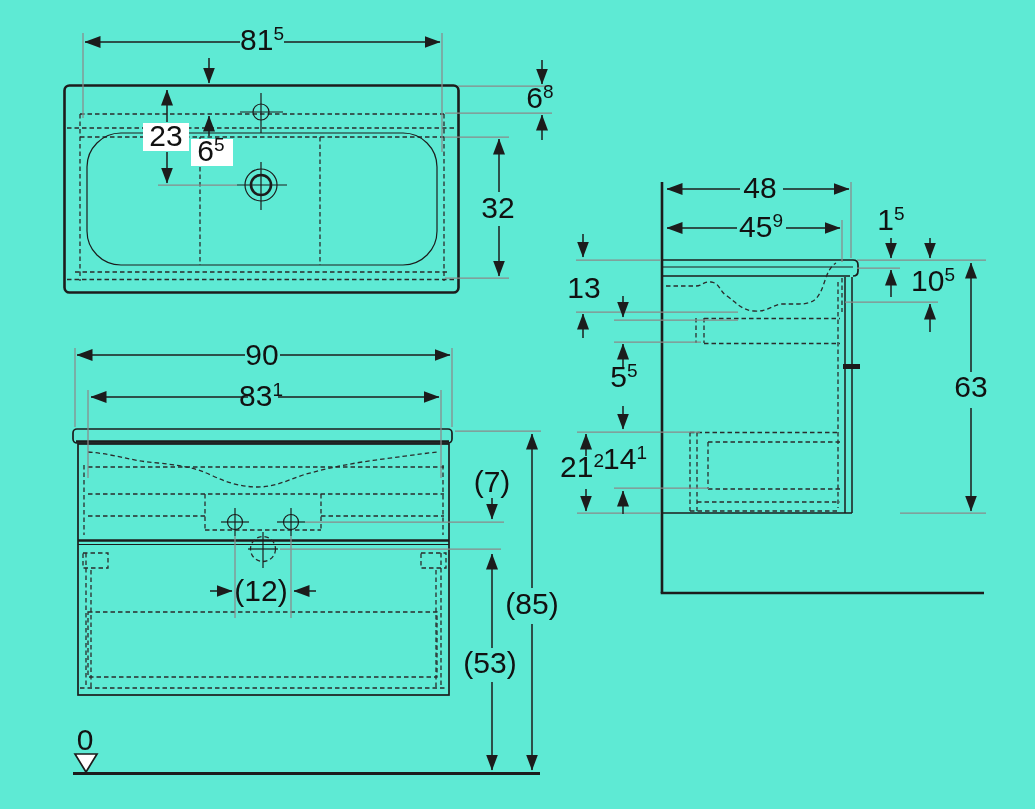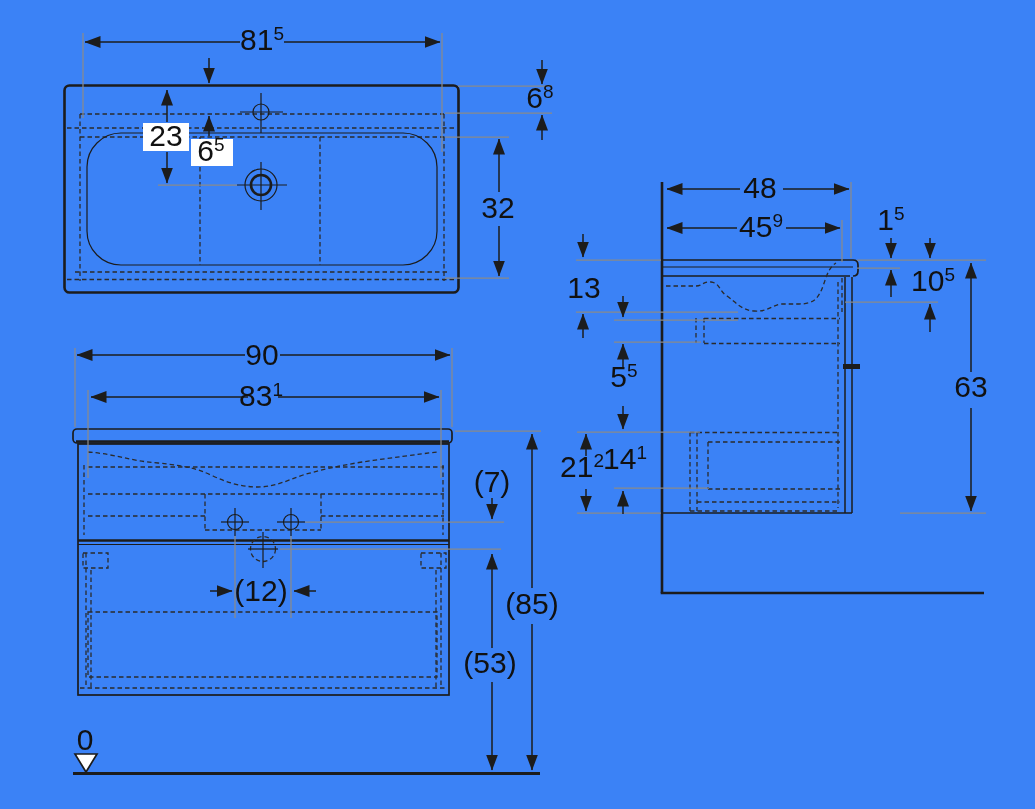--- a/index.html
+++ b/index.html
@@ -1,16 +1,16 @@
 <!DOCTYPE html>
 <html><head>
 <meta charset="utf-8">
 <style>
   html,body{margin:0;padding:0;background:#ffffff;}
-  #stage{position:relative;width:1035px;height:809px;background:#3b82f6;overflow:hidden;}
+  #stage{position:relative;width:1035px;height:809px;background:#5eead4;overflow:hidden;}
   svg{display:block;}
   .ln   {stroke:#1c1c1c;fill:none;stroke-width:1.5;}
   .ln12 {stroke:#1c1c1c;fill:none;stroke-width:1.2;}
   .ln16 {stroke:#1c1c1c;fill:none;stroke-width:1.7;}
   .ln26 {stroke:#1c1c1c;fill:none;stroke-width:2.6;}
   .ln30 {stroke:#1c1c1c;fill:none;stroke-width:3.2;}
   .dash {stroke:#2b2b2b;fill:none;stroke-width:1.3;stroke-dasharray:4.5 3;}
   .ref  {stroke:#8a8a8a;fill:none;stroke-width:1.25;}
   .dim  {stroke:#1c1c1c;fill:none;stroke-width:1.5;}
   .bg   {fill:#ffffff;}

